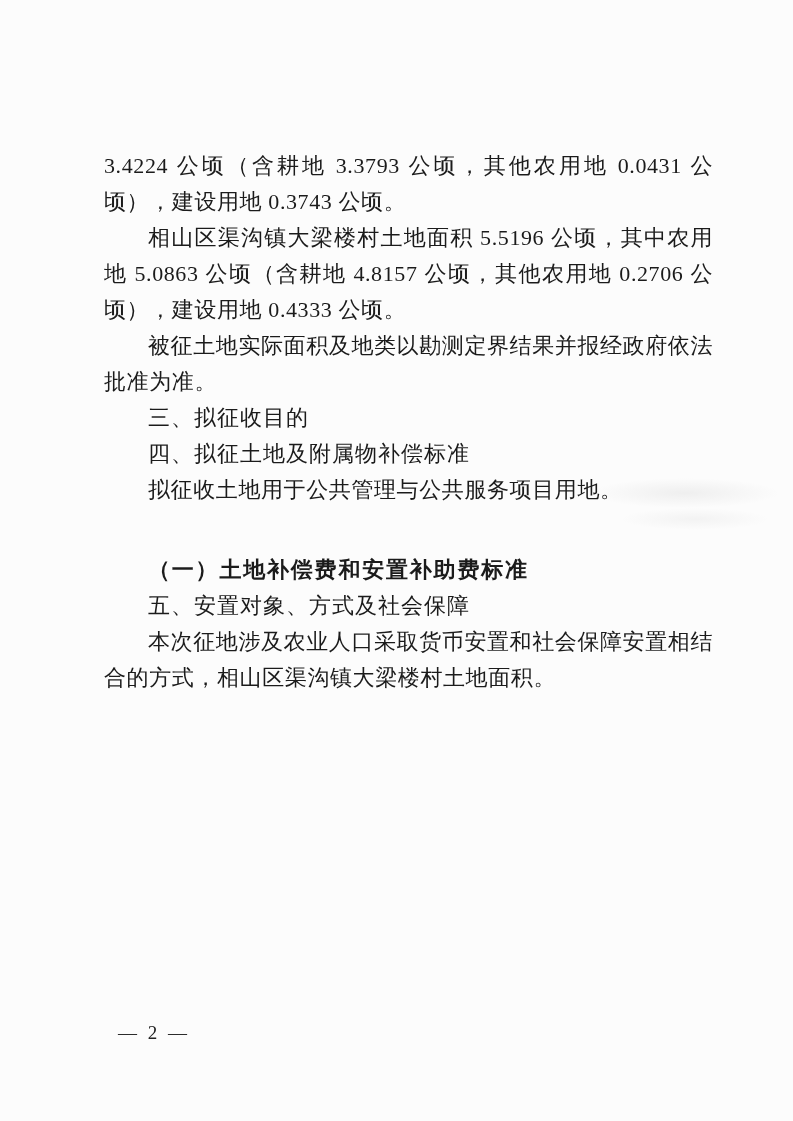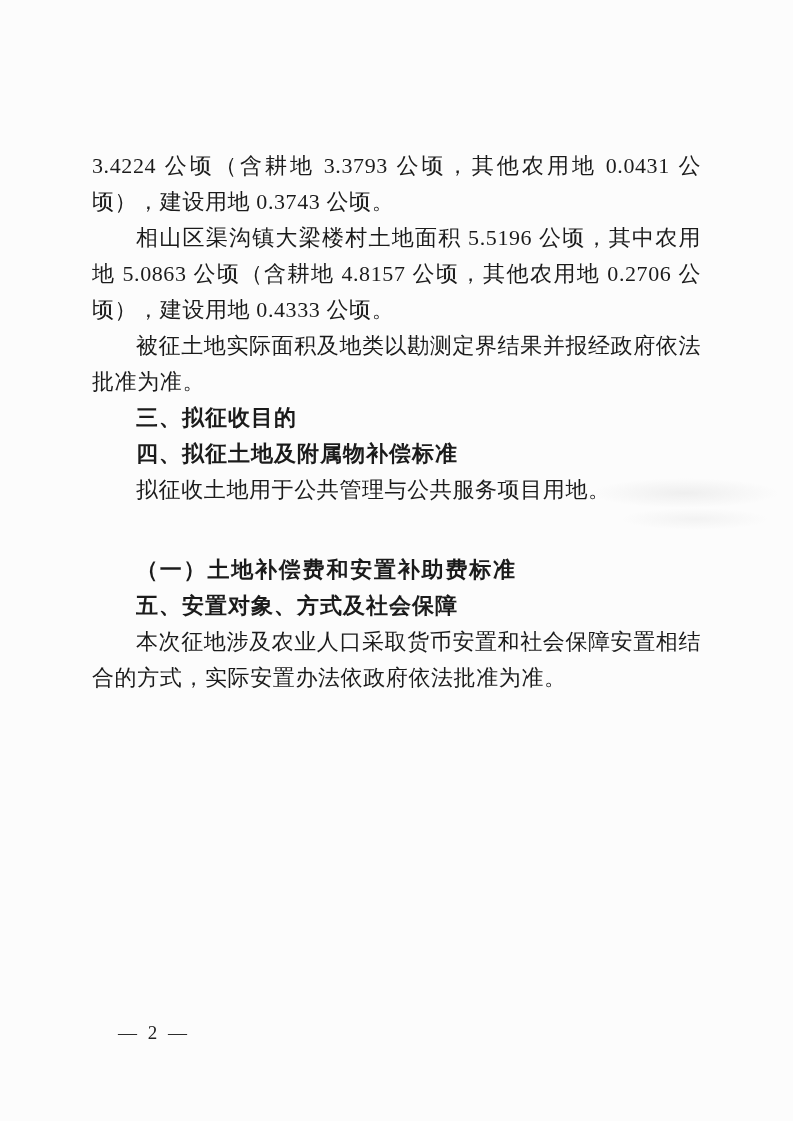--- a/index.html
+++ b/index.html
@@ -11,39 +11,39 @@
     position: relative;
     width: 793px;
     height: 1121px;
     background: #fcfcfc;
     overflow: hidden;
     font-family: "Liberation Serif", "DejaVu Serif", serif;
     color: #1b1b1b;
   }
   .content {
     position: absolute;
-    left: 92px;
+    left: 104px;
     top: 148px;
     width: 609px;
     text-align: justify;
   }
   p.block {
     margin: 0;
     font-size: 22px;
     line-height: 36px;
     letter-spacing: 0.6px;
     text-indent: 2em;
     word-break: break-all;
   }
   p.block.body-continued {
     text-indent: 0;
   }
   p.block.heading {
     font-family: "Liberation Sans", "DejaVu Sans", sans-serif;
-    font-weight: 700;
+    font-weight: 400;
     letter-spacing: 1px;
   }
   p.block.subheading {
     font-weight: 700;
     letter-spacing: 1.8px;
     margin-top: 44px;
   }
   .footer {
     position: absolute;
     left: 118px;
@@ -79,16 +79,16 @@
   <div class="smudge s2"></div>
   <div class="content" id="blocks">
       <p class="block body-continued">3.4224 公顷（含耕地 3.3793 公顷，其他农用地 0.0431 公顷），建设用地 0.3743 公顷。</p>
       <p class="block body">相山区渠沟镇大梁楼村土地面积 5.5196 公顷，其中农用地 5.0863 公顷（含耕地 4.8157 公顷，其他农用地 0.2706 公顷），建设用地 0.4333 公顷。</p>
       <p class="block body">被征土地实际面积及地类以勘测定界结果并报经政府依法批准为准。</p>
       <p class="block heading">三、拟征收目的</p>
       <p class="block heading">四、拟征土地及附属物补偿标准</p>
       <p class="block body">拟征收土地用于公共管理与公共服务项目用地。</p>
       <p class="block subheading">（一）土地补偿费和安置补助费标准</p>
       <p class="block heading">五、安置对象、方式及社会保障</p>
-      <p class="block body">本次征地涉及农业人口采取货币安置和社会保障安置相结合的方式，实际安置办法依政府依法批准为准。</p>
+      <p class="block body">本次征地涉及农业人口采取货币安置和社会保障安置相结合的方式，相山区渠沟镇大梁楼村土地面积。</p>
     </div>
   <div class="footer">— 2 —</div>
 </div>
 
 </body></html>

